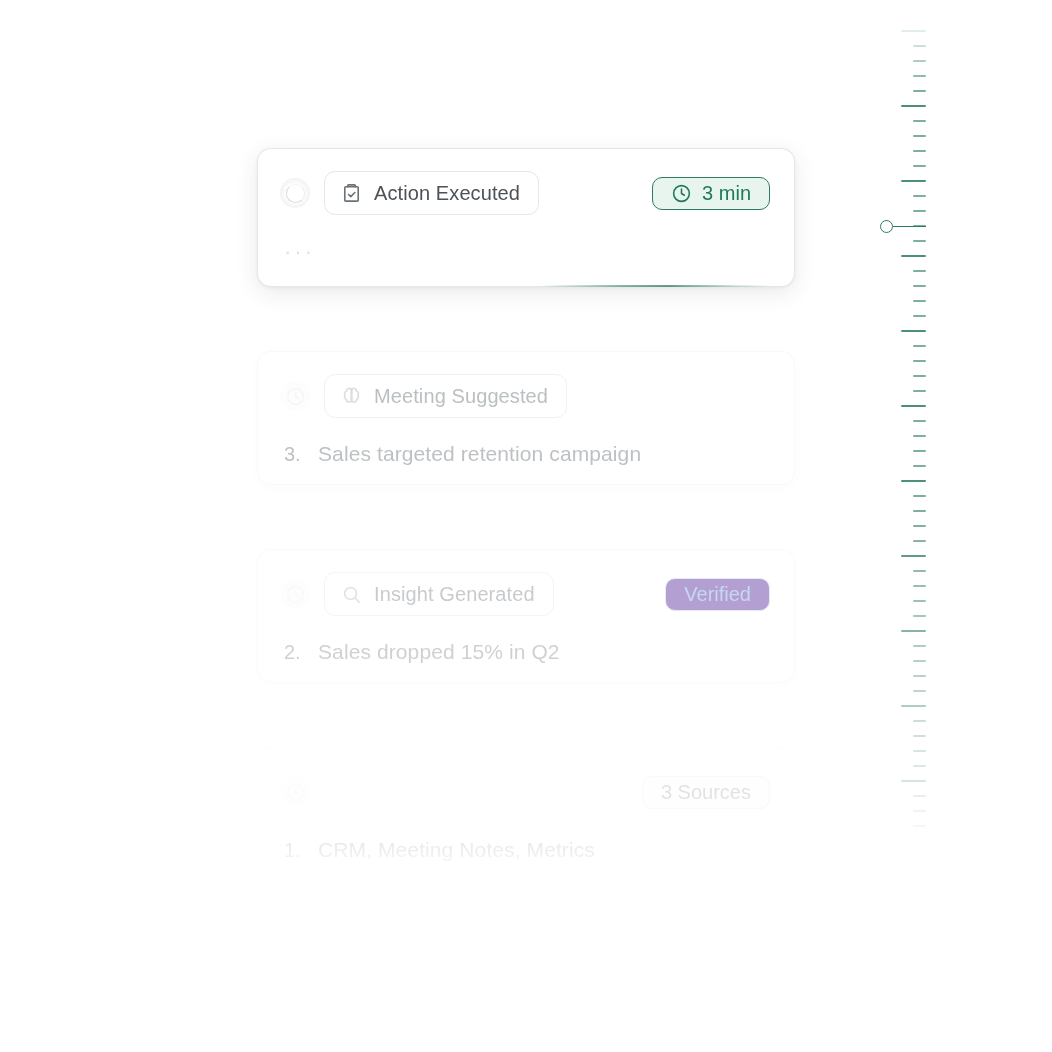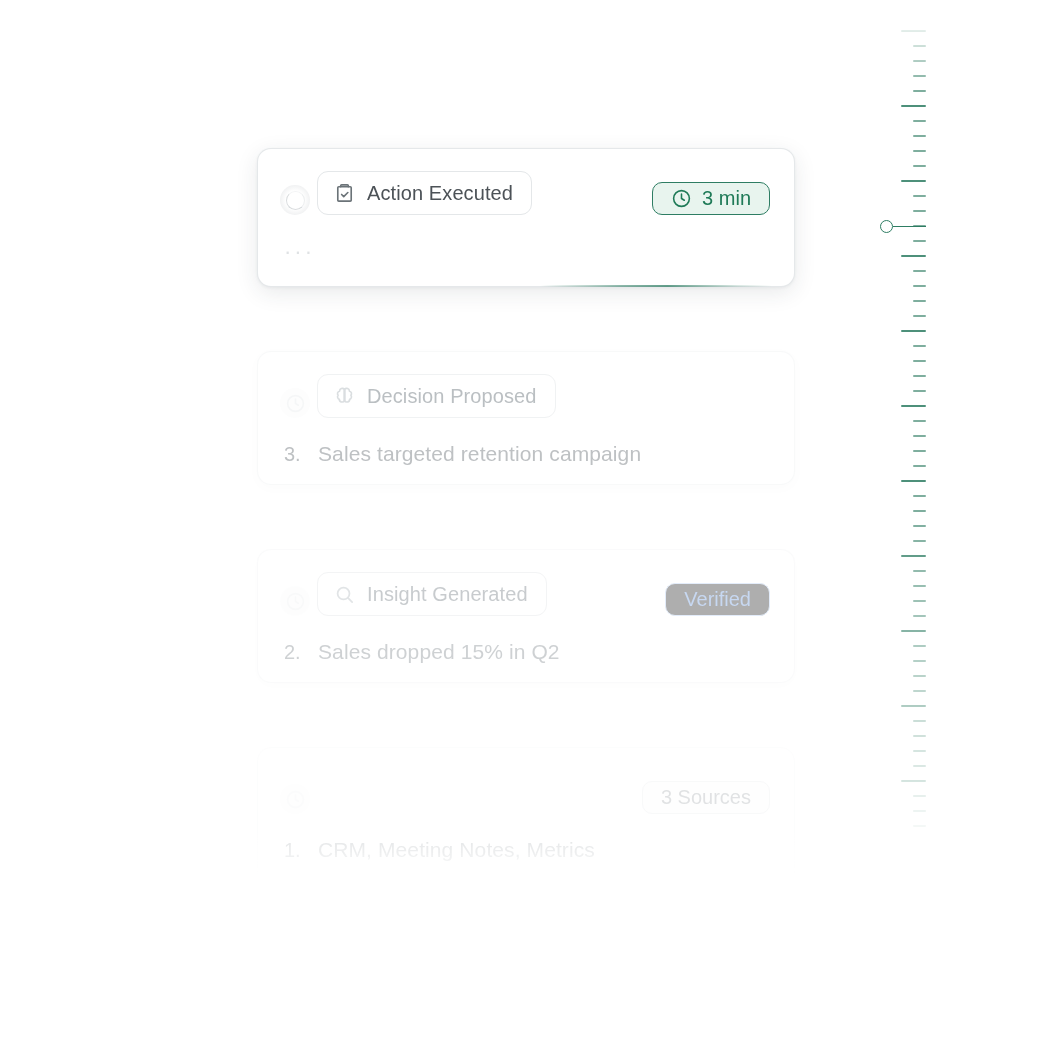--- a/index.html
+++ b/index.html
@@ -77,22 +77,22 @@
     background: linear-gradient(to right,
         rgba(46,125,99,0) 0%,
         rgba(46,125,99,0.55) 35%,
         rgba(46,125,99,0.75) 55%,
         rgba(46,125,99,0.18) 85%,
         rgba(46,125,99,0) 100%);
   }
 
   .card-head {
     display: flex;
-    align-items: flex-end;
-    gap: 7px;
+    align-items: center;
+    gap: 14px;
     height: 44px;
   }
 
   
   .status-dot {
     width: 30px; height: 30px;
     flex: 0 0 30px;
     border-radius: 50%;
     display: flex;
     align-items: center;
@@ -152,21 +152,21 @@
     border: 1.5px solid #2e7d63;
     color: #1f7a57;
     font-weight: 500;
   }
   .badge.orange {
     background: #fffaf6;
     border: 1px solid #f3c9a6;
     color: #e8934f;
   }
   .badge.blue {
-    background: #404040;
+    background: #4c1d95;
     border: 1px solid #bdd4f5;
     color: #7ba3e0;
   }
   .badge.neutral {
     background: #fcfdfd;
     border: 1px solid #e6e9eb;
     color: #8d9499;
   }
 
   
@@ -296,21 +296,21 @@
         </div>
 
         <div class="type-pill">
           <span>
             <svg width="23" height="23" viewBox="0 0 24 24" fill="none" stroke="#b9c0c5" stroke-width="1.7" stroke-linecap="round" stroke-linejoin="round">
               <path d="M12 4.5a3 3 0 0 0-5.2 2 2.6 2.6 0 0 0-1.5 4.2A2.8 2.8 0 0 0 6.6 15a2.8 2.8 0 0 0 5.4 1z"></path>
               <path d="M12 4.5a3 3 0 0 1 5.2 2 2.6 2.6 0 0 1 1.5 4.2A2.8 2.8 0 0 1 17.4 15a2.8 2.8 0 0 1-5.4 1z"></path>
               <path d="M12 4.5v12"></path>
             </svg>
           </span>
-          <span class="label">Decision Proposed</span>
+          <span class="label">Meeting Suggested</span>
         </div>
 
         <div class="spacer"></div>
 
       </div>
 
       <div class="card-body">
         <span class="row-num">3.</span>
         <span class="row-text">Sales targeted retention campaign</span>
       </div>

